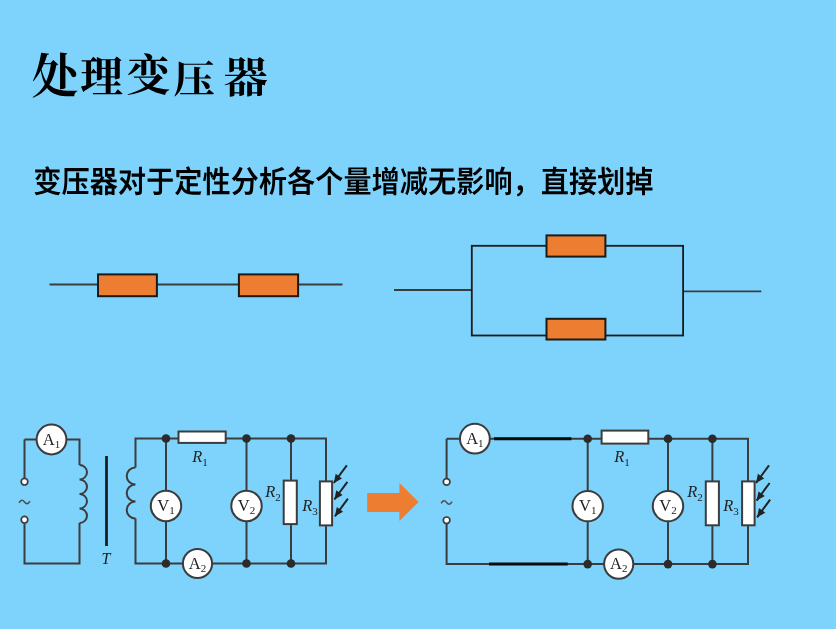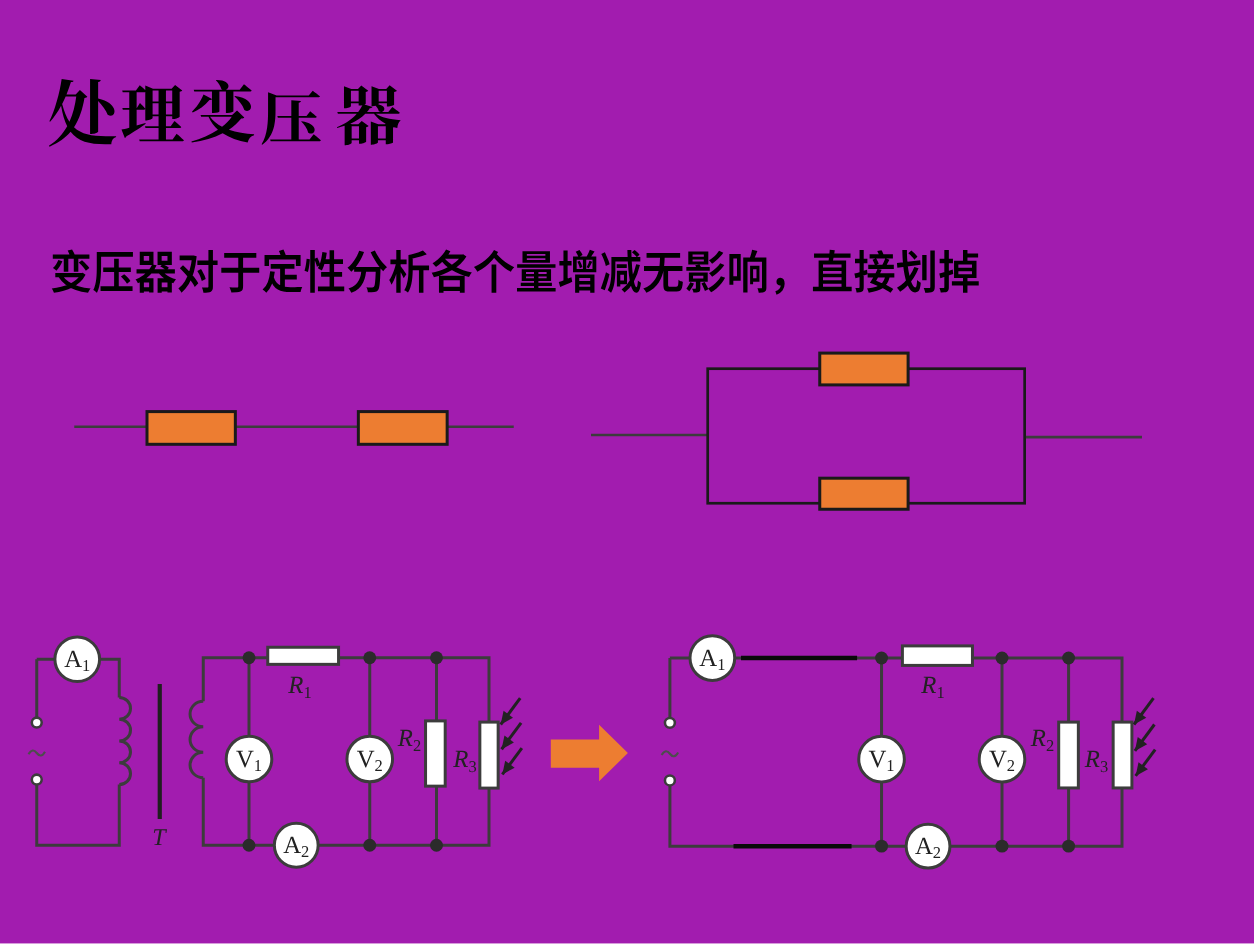--- a/index.html
+++ b/index.html
@@ -1,14 +1,14 @@
 <!DOCTYPE html>
 <html><head><meta charset="utf-8"><style>
 html,body{margin:0;padding:0;background:#fff;}
-#page{position:relative;width:836px;height:629px;background:#a21caf;overflow:hidden;}
+#page{position:relative;width:836px;height:629px;background:#7dd3fc;overflow:hidden;}
 </style></head><body>
 <div id="page">
 <svg width="836" height="629" viewBox="0 0 836 629">
 <g transform="translate(31.71,93.30) scale(0.046764,0.047831)">
         <path d="M758 -836 606 -851V-84H629C673 -84 721 -105 721 -114V-542C776 -487 833 -414 857 -351C974 -280 1044 -504 721 -577V-808C748 -812 756 -822 758 -836ZM371 -826 201 -849C173 -659 102 -404 26 -260L36 -253C94 -313 147 -391 193 -475C213 -357 242 -264 280 -190C218 -82 134 11 19 81L29 94C160 41 256 -30 328 -113C434 22 593 61 820 61C840 61 888 61 909 61C911 12 934 -31 977 -41V-52C937 -52 862 -52 831 -52C628 -52 482 -79 377 -177C458 -297 500 -438 526 -585C550 -588 559 -591 567 -602L461 -697L401 -634H270C295 -692 316 -751 333 -806C361 -807 369 -813 371 -826ZM208 -502C226 -536 243 -571 258 -606H409C393 -482 363 -362 312 -254C270 -317 236 -398 208 -502Z" fill="#000"></path>
       </g>
 <g transform="translate(80.27,91.94) scale(0.042754,0.042582)">
         <path d="M17 -130 69 2C80 -2 91 -13 94 -25C233 -108 330 -177 394 -223L390 -234L253 -193V-440H365C377 -440 385 -443 388 -451V-274H406C454 -274 502 -300 502 -311V-339H595V-182H383L391 -154H595V25H293L301 53H963C977 53 988 48 990 37C949 -4 877 -65 877 -65L814 25H710V-154H921C936 -154 947 -159 949 -170C910 -209 843 -265 843 -265L784 -182H710V-339H808V-296H828C868 -296 923 -322 924 -331V-722C944 -727 958 -736 964 -744L853 -830L798 -770H508L388 -819V-752C350 -787 302 -826 302 -826L242 -744H28L36 -716H138V-468H30L38 -440H138V-160C86 -146 43 -135 17 -130ZM595 -541V-368H502V-541ZM710 -541H808V-368H710ZM595 -569H502V-742H595ZM710 -569V-742H808V-569ZM388 -717V-458C358 -494 305 -546 305 -546L256 -468H253V-716H382Z" fill="#000"></path>
       </g>
 <g transform="translate(126.36,91.03) scale(0.044233,0.044126)">

